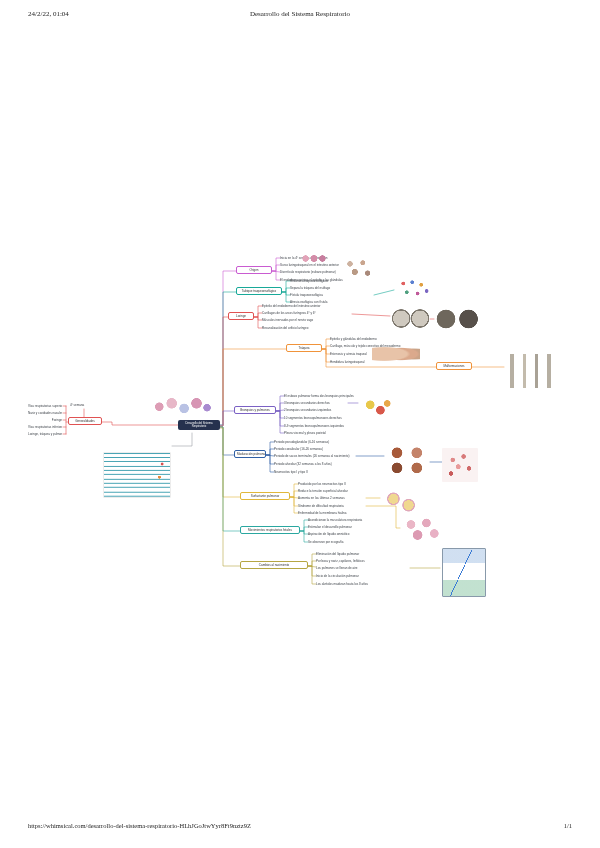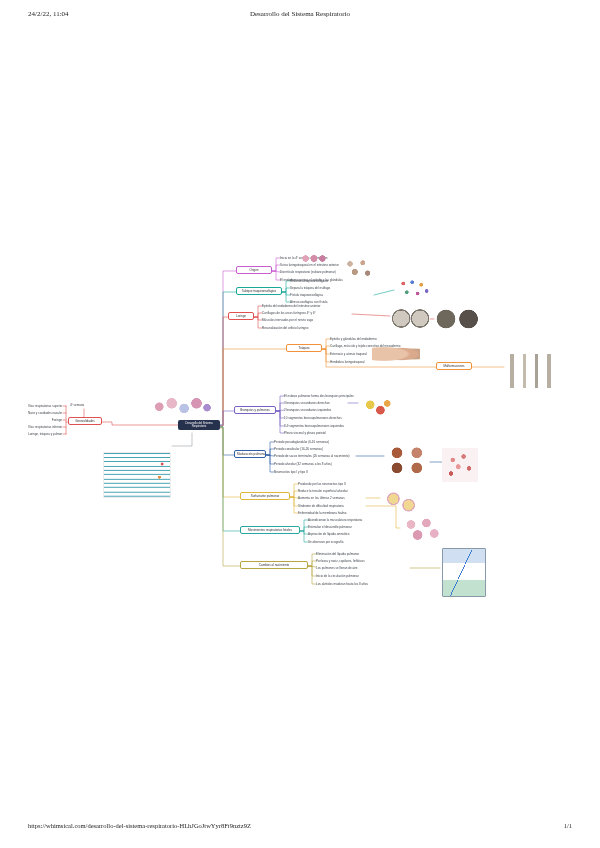--- a/index.html
+++ b/index.html
@@ -91,21 +91,21 @@
     radial-gradient(circle at 40% 70%, #dc9ab2 0 4.5px, transparent 5.1px),
     radial-gradient(circle at 78% 65%, #e8b0c4 0 4px, transparent 4.6px);}
   .t-i13{border:0.5px solid #8899aa;background:
     linear-gradient(115deg, transparent 0 45%, #3a7bd5 45% 46.5%, transparent 46.5%),
     linear-gradient(to top, rgba(80,170,120,.35) 0 35%, transparent 35%),
     linear-gradient(to bottom, rgba(70,130,200,.25) 0 30%, transparent 30%), #fff;}
 </style>
 </head>
 <body>
 
-<div class="hdr-left">24/2/22, 11:04</div>
+<div class="hdr-left">24/2/22, 01:04</div>
 <div class="hdr-title">Desarrollo del Sistema Respiratorio</div>
 
 <div class="map">
 
   <svg class="wires" width="600" height="848">
     <g stroke="#c95bd1">
       <path d="M220,425 L223,425 L223,271 L236,271"></path>
       <path d="M272,271 L276,271 L276,258 L280,258 M272,271 L276,271 L276,265 L280,265 M272,271 L280,272 M272,271 L276,271 L276,280 L280,280"></path>
     </g>
     <g stroke="#18a999">

